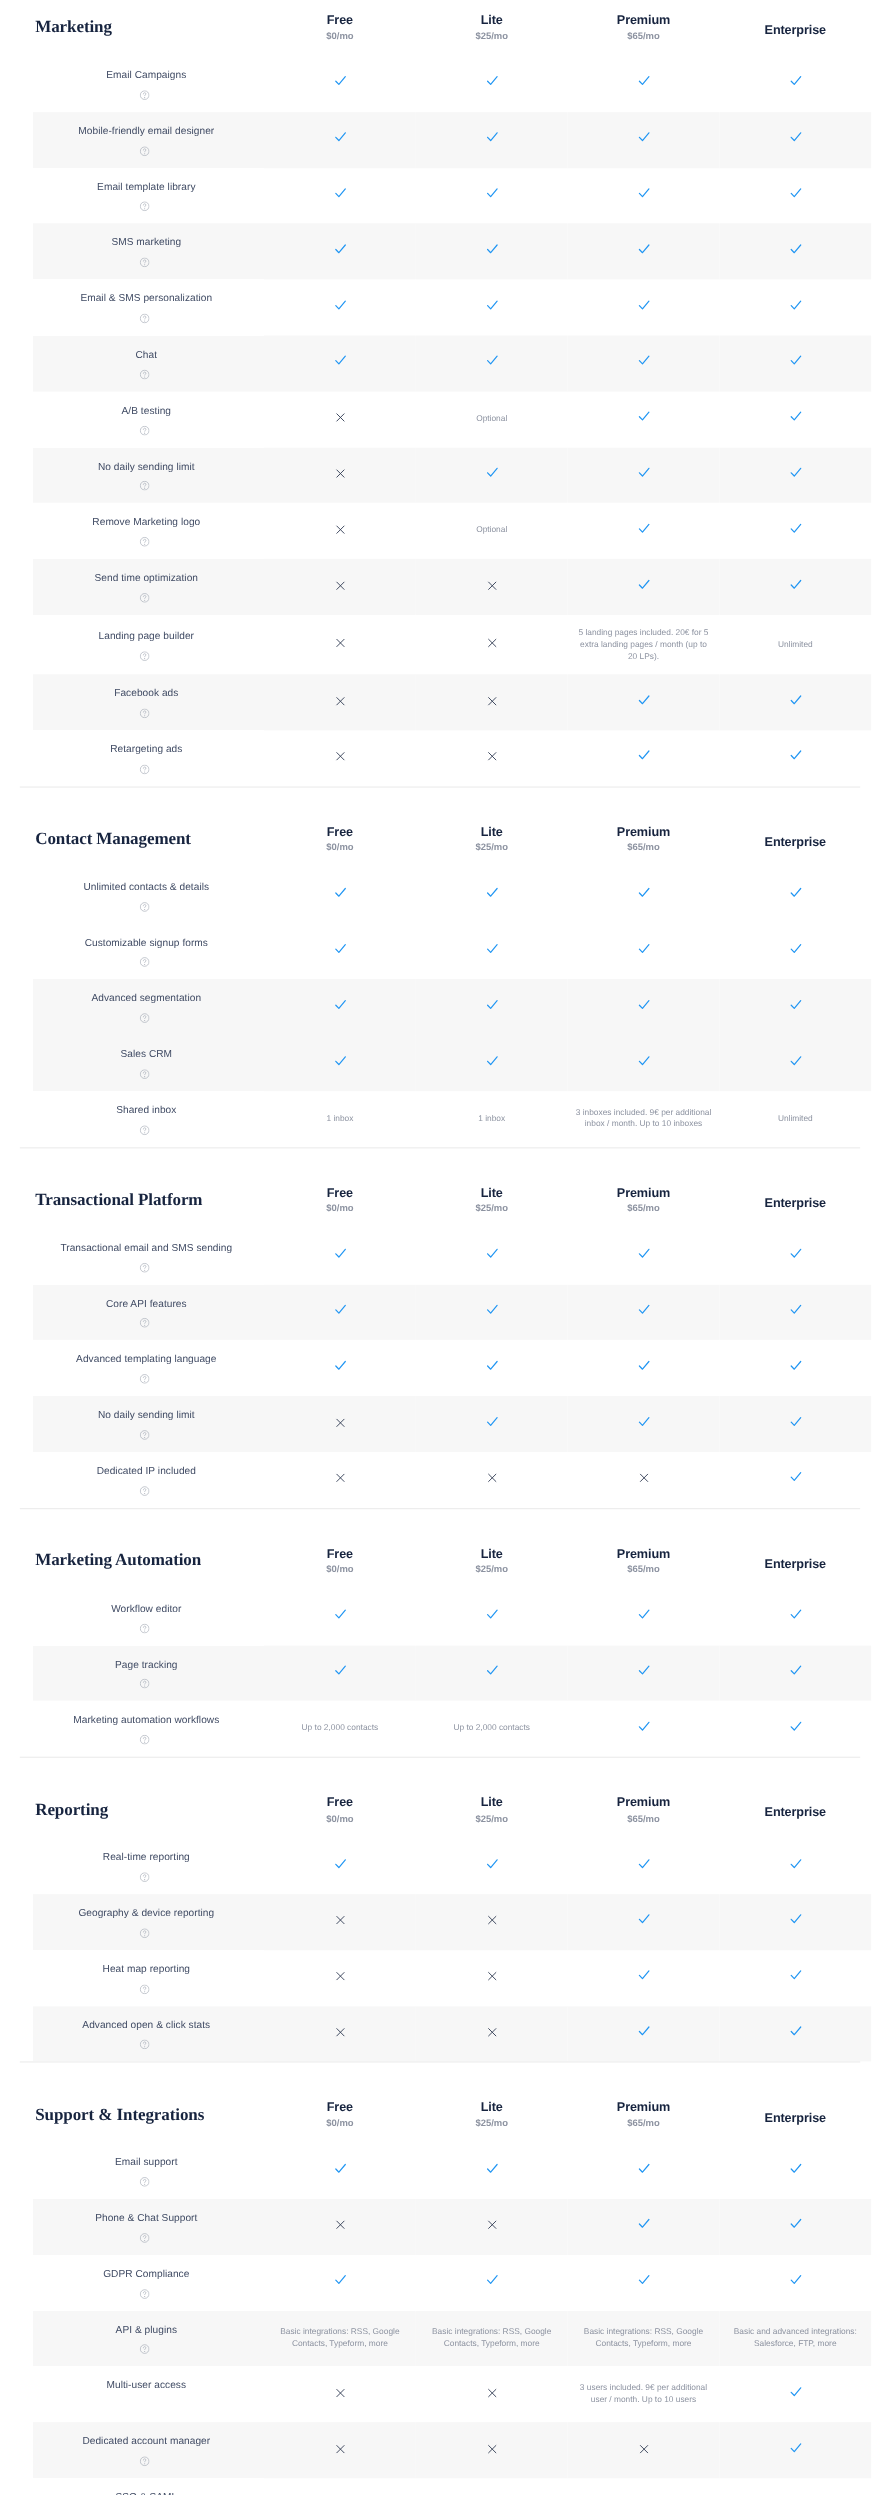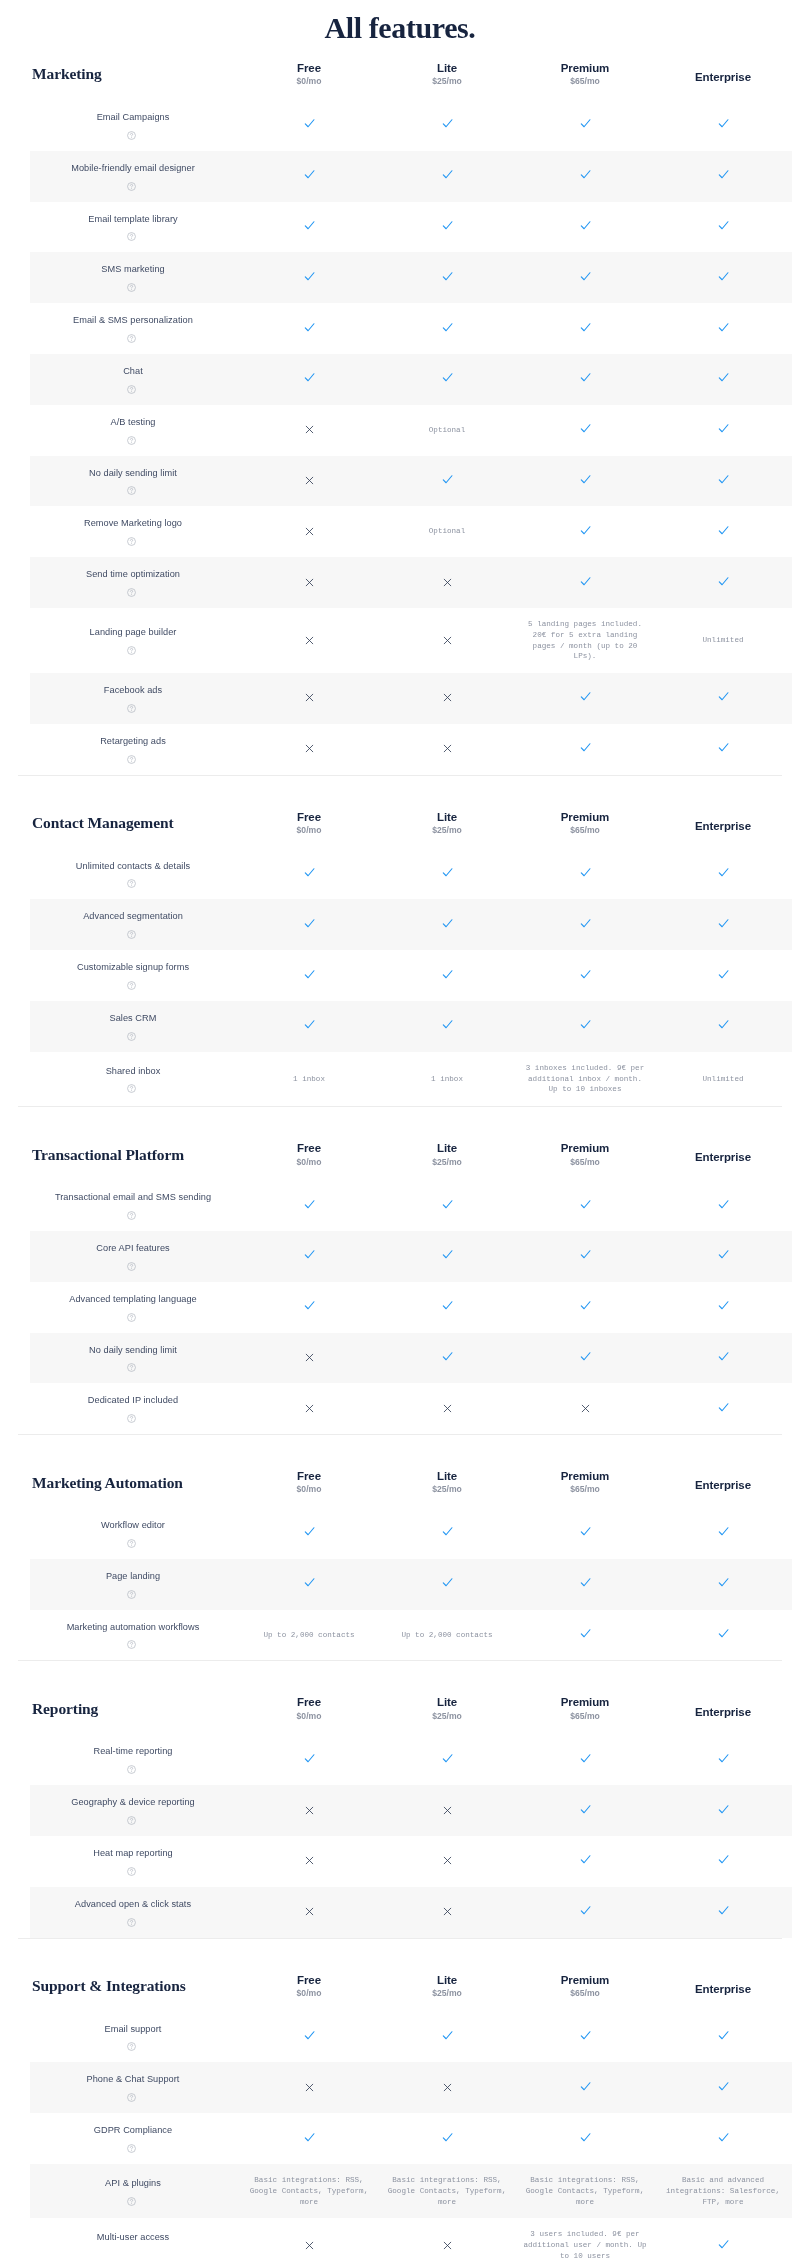--- a/index.html
+++ b/index.html
@@ -127,36 +127,34 @@
     font-size: 11px;
     line-height: 1;
     font-weight: 400;
   }
   .cross svg { display: block; margin: 0 auto; }
   .cell-text {
     font-size: 7.6px;
     color: #8d93a1;
     line-height: 1.42;
     display: block;
-    font-family: Liberation Mono, monospace;
   }
 
   .divider-wrap { padding: 0 18px; }
   .divider {
     height: 1px;
     background: #ececec;
     width: 100%;
   }
 </style>
 </head>
 <body>
 
 <div class="page">
 
-  <h1 class="page-title">All features.</h1>
 
   <div id="sections-root">
       <div class="section">
         <table class="cmp">
           <colgroup>
             <col class="c-feature">
             <col class="c-plan">
             <col class="c-plan">
             <col class="c-plan">
             <col class="c-plan">
@@ -576,50 +574,50 @@
               <td class="cell"><span class="check"><svg width="13" height="13" viewBox="0 0 20 20">
                     <path d="M3.5 10.5 L7.8 15 L16.8 4.2" fill="none" stroke="#2196f3" stroke-width="1.7" stroke-linecap="round" stroke-linejoin="round"></path>
                   </svg></span></td>
               <td class="cell"><span class="check"><svg width="13" height="13" viewBox="0 0 20 20">
                     <path d="M3.5 10.5 L7.8 15 L16.8 4.2" fill="none" stroke="#2196f3" stroke-width="1.7" stroke-linecap="round" stroke-linejoin="round"></path>
                   </svg></span></td>
               <td class="cell last"><span class="check"><svg width="13" height="13" viewBox="0 0 20 20">
                     <path d="M3.5 10.5 L7.8 15 L16.8 4.2" fill="none" stroke="#2196f3" stroke-width="1.7" stroke-linecap="round" stroke-linejoin="round"></path>
                   </svg></span></td>
             </tr>
+            <tr class="frow">
+              <td class="feature">
+                <div class="feature-inner">
+                  <span class="feature-label">Customizable signup forms</span>
+                  <span class="info-icon">
+                    <svg width="9" height="9" viewBox="0 0 16 16">
+                      <circle cx="8" cy="8" r="7" fill="none" stroke="#9aa0ad" stroke-width="1.1"></circle>
+                      <path d="M5.9 6.1c0-1.2 1-2 2.1-2s2.1.7 2.1 1.9c0 1.1-1 1.4-1.6 1.9-.3.3-.4.6-.4 1" fill="none" stroke="#9aa0ad" stroke-width="1.1" stroke-linecap="round"></path>
+                      <circle cx="8" cy="12" r=".85" fill="#9aa0ad"></circle>
+                    </svg>
+                  </span>
+                </div>
+              </td>
+              <td class="cell"><span class="check"><svg width="13" height="13" viewBox="0 0 20 20">
+                    <path d="M3.5 10.5 L7.8 15 L16.8 4.2" fill="none" stroke="#2196f3" stroke-width="1.7" stroke-linecap="round" stroke-linejoin="round"></path>
+                  </svg></span></td>
+              <td class="cell"><span class="check"><svg width="13" height="13" viewBox="0 0 20 20">
+                    <path d="M3.5 10.5 L7.8 15 L16.8 4.2" fill="none" stroke="#2196f3" stroke-width="1.7" stroke-linecap="round" stroke-linejoin="round"></path>
+                  </svg></span></td>
+              <td class="cell"><span class="check"><svg width="13" height="13" viewBox="0 0 20 20">
+                    <path d="M3.5 10.5 L7.8 15 L16.8 4.2" fill="none" stroke="#2196f3" stroke-width="1.7" stroke-linecap="round" stroke-linejoin="round"></path>
+                  </svg></span></td>
+              <td class="cell last"><span class="check"><svg width="13" height="13" viewBox="0 0 20 20">
+                    <path d="M3.5 10.5 L7.8 15 L16.8 4.2" fill="none" stroke="#2196f3" stroke-width="1.7" stroke-linecap="round" stroke-linejoin="round"></path>
+                  </svg></span></td>
+            </tr>
             <tr class="frow alt">
               <td class="feature">
                 <div class="feature-inner">
                   <span class="feature-label">Advanced segmentation</span>
-                  <span class="info-icon">
-                    <svg width="9" height="9" viewBox="0 0 16 16">
-                      <circle cx="8" cy="8" r="7" fill="none" stroke="#9aa0ad" stroke-width="1.1"></circle>
-                      <path d="M5.9 6.1c0-1.2 1-2 2.1-2s2.1.7 2.1 1.9c0 1.1-1 1.4-1.6 1.9-.3.3-.4.6-.4 1" fill="none" stroke="#9aa0ad" stroke-width="1.1" stroke-linecap="round"></path>
-                      <circle cx="8" cy="12" r=".85" fill="#9aa0ad"></circle>
-                    </svg>
-                  </span>
-                </div>
-              </td>
-              <td class="cell"><span class="check"><svg width="13" height="13" viewBox="0 0 20 20">
-                    <path d="M3.5 10.5 L7.8 15 L16.8 4.2" fill="none" stroke="#2196f3" stroke-width="1.7" stroke-linecap="round" stroke-linejoin="round"></path>
-                  </svg></span></td>
-              <td class="cell"><span class="check"><svg width="13" height="13" viewBox="0 0 20 20">
-                    <path d="M3.5 10.5 L7.8 15 L16.8 4.2" fill="none" stroke="#2196f3" stroke-width="1.7" stroke-linecap="round" stroke-linejoin="round"></path>
-                  </svg></span></td>
-              <td class="cell"><span class="check"><svg width="13" height="13" viewBox="0 0 20 20">
-                    <path d="M3.5 10.5 L7.8 15 L16.8 4.2" fill="none" stroke="#2196f3" stroke-width="1.7" stroke-linecap="round" stroke-linejoin="round"></path>
-                  </svg></span></td>
-              <td class="cell last"><span class="check"><svg width="13" height="13" viewBox="0 0 20 20">
-                    <path d="M3.5 10.5 L7.8 15 L16.8 4.2" fill="none" stroke="#2196f3" stroke-width="1.7" stroke-linecap="round" stroke-linejoin="round"></path>
-                  </svg></span></td>
-            </tr>
-            <tr class="frow">
-              <td class="feature">
-                <div class="feature-inner">
-                  <span class="feature-label">Customizable signup forms</span>
                   <span class="info-icon">
                     <svg width="9" height="9" viewBox="0 0 16 16">
                       <circle cx="8" cy="8" r="7" fill="none" stroke="#9aa0ad" stroke-width="1.1"></circle>
                       <path d="M5.9 6.1c0-1.2 1-2 2.1-2s2.1.7 2.1 1.9c0 1.1-1 1.4-1.6 1.9-.3.3-.4.6-.4 1" fill="none" stroke="#9aa0ad" stroke-width="1.1" stroke-linecap="round"></path>
                       <circle cx="8" cy="12" r=".85" fill="#9aa0ad"></circle>
                     </svg>
                   </span>
                 </div>
               </td>
               <td class="cell"><span class="check"><svg width="13" height="13" viewBox="0 0 20 20">
@@ -913,21 +911,21 @@
               <td class="cell"><span class="check"><svg width="13" height="13" viewBox="0 0 20 20">
                     <path d="M3.5 10.5 L7.8 15 L16.8 4.2" fill="none" stroke="#2196f3" stroke-width="1.7" stroke-linecap="round" stroke-linejoin="round"></path>
                   </svg></span></td>
               <td class="cell last"><span class="check"><svg width="13" height="13" viewBox="0 0 20 20">
                     <path d="M3.5 10.5 L7.8 15 L16.8 4.2" fill="none" stroke="#2196f3" stroke-width="1.7" stroke-linecap="round" stroke-linejoin="round"></path>
                   </svg></span></td>
             </tr>
             <tr class="frow alt">
               <td class="feature">
                 <div class="feature-inner">
-                  <span class="feature-label">Page landing</span>
+                  <span class="feature-label">Page tracking</span>
                   <span class="info-icon">
                     <svg width="9" height="9" viewBox="0 0 16 16">
                       <circle cx="8" cy="8" r="7" fill="none" stroke="#9aa0ad" stroke-width="1.1"></circle>
                       <path d="M5.9 6.1c0-1.2 1-2 2.1-2s2.1.7 2.1 1.9c0 1.1-1 1.4-1.6 1.9-.3.3-.4.6-.4 1" fill="none" stroke="#9aa0ad" stroke-width="1.1" stroke-linecap="round"></path>
                       <circle cx="8" cy="12" r=".85" fill="#9aa0ad"></circle>
                     </svg>
                   </span>
                 </div>
               </td>
               <td class="cell"><span class="check"><svg width="13" height="13" viewBox="0 0 20 20">

